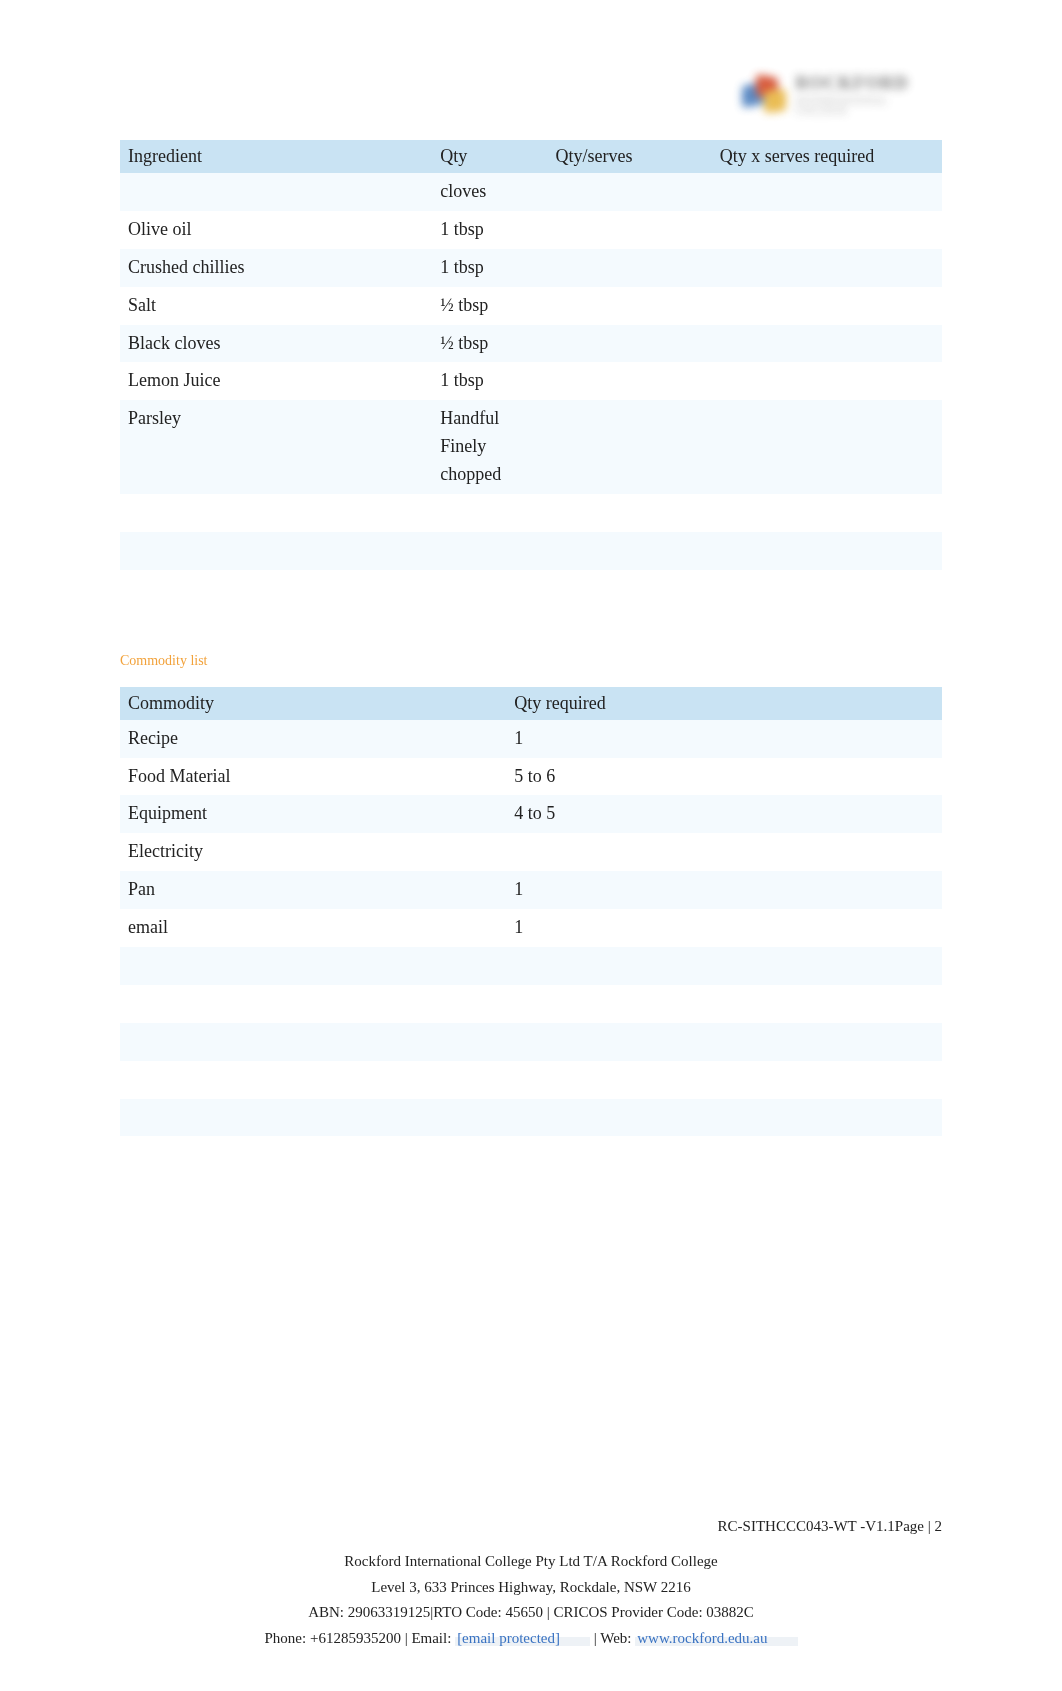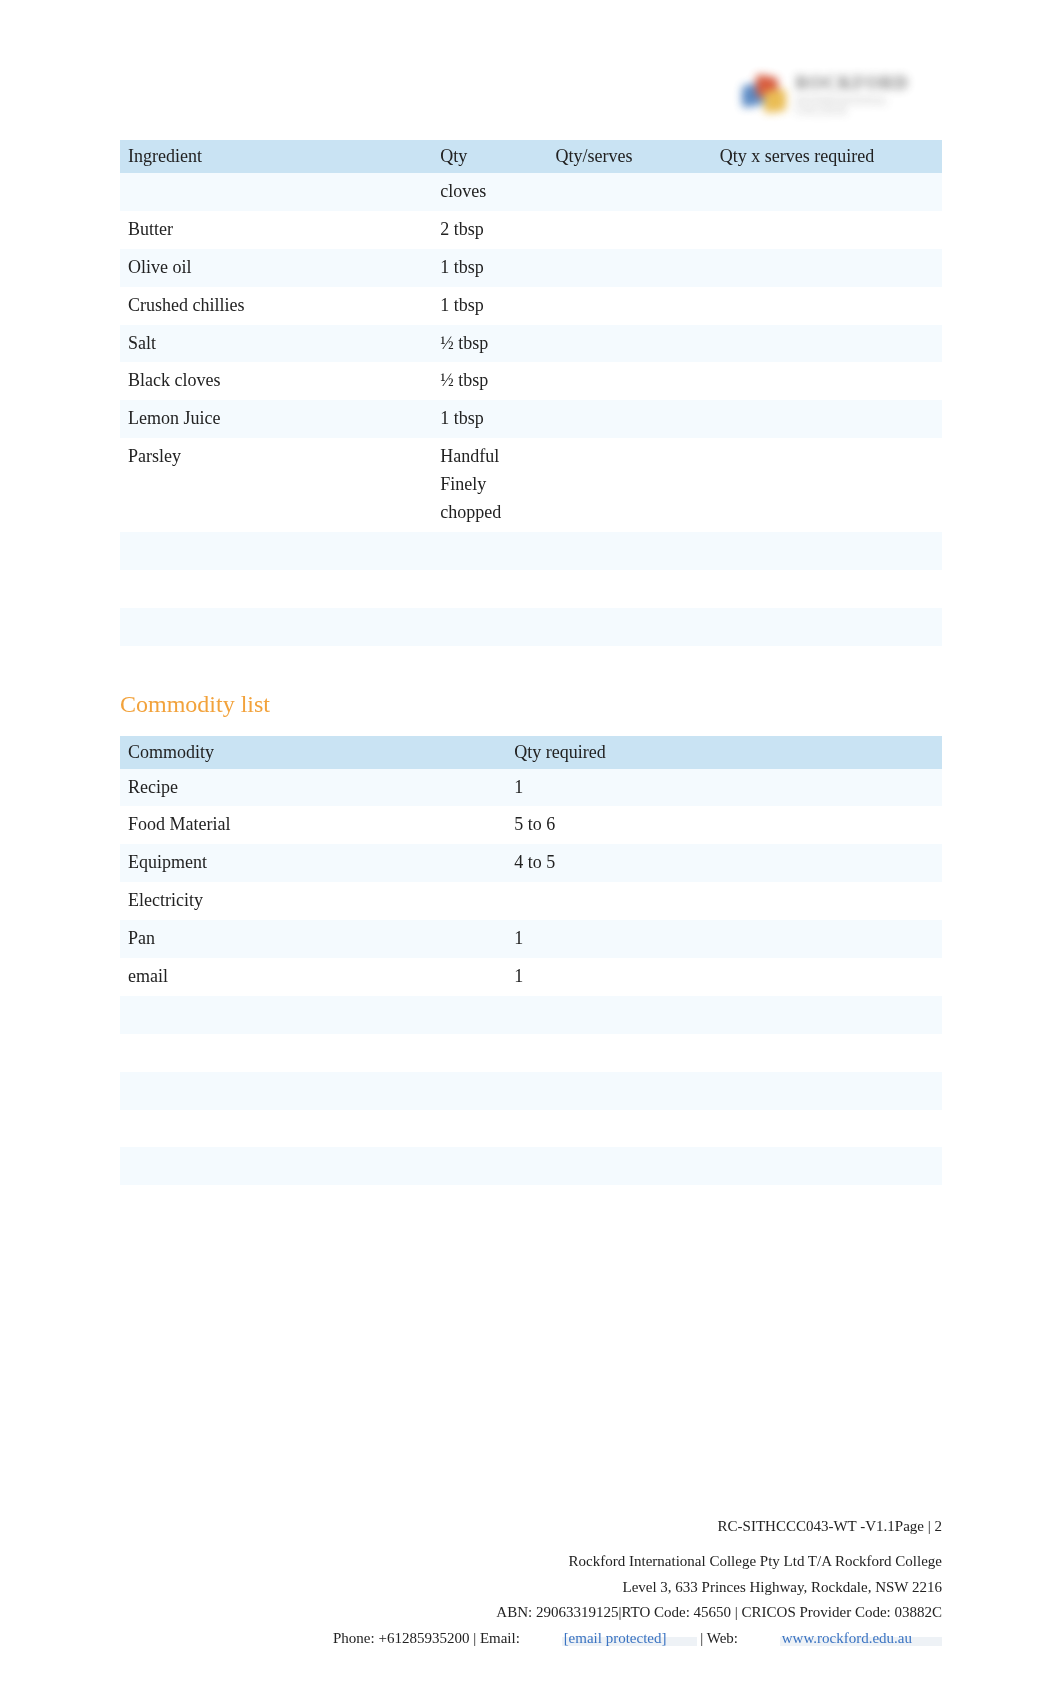--- a/index.html
+++ b/index.html
@@ -86,45 +86,44 @@
   .ingredients-table .col-qty        { width: 14%; }
   .ingredients-table .col-qtyserves  { width: 20%; }
   .ingredients-table .col-qtyreq     { width: 28%; }
 
   .commodity-table .col-commodity { width: 47%; }
   .commodity-table .col-qty       { width: 53%; }
 
   h2.section {
     color: #f2a23b;
     font-weight: normal;
-    font-size: 24px;
+    font-size: 14px;
     margin: 45px 0 18px 0;
   }
 
   .footer {
     margin-top: auto;
     padding-top: 50px;
     font-size: 15px;
     color: #222;
   }
   .footer-top {
     display: flex;
     justify-content: flex-end;
     font-size: 15px;
     margin-bottom: 14px;
   }
   .footer-center {
-    text-align: right;
+    text-align: center;
     line-height: 1.7;
     font-size: 15px;
   }
   .footer-center a.link,
   .footer-center span.link {
     color: #3a73c2;
-    margin-left: 38px;
   }
   .email-hl, .web-hl {
     background: linear-gradient(to top, #eef2f6 55%, transparent 55%);
     padding: 0 30px 0 2px;
   }
 </style>
 </head>
 <body>
 
 <div class="page">
@@ -155,26 +154,20 @@
         <th>Ingredient</th>
         <th>Qty</th>
         <th>Qty/serves</th>
         <th>Qty x serves required</th>
       </tr>
     </thead>
     <tbody>
       <tr>
         <td></td>
         <td>cloves</td>
-        <td></td>
-        <td></td>
-      </tr>
-      <tr>
-        <td>Butter</td>
-        <td>2 tbsp</td>
         <td></td>
         <td></td>
       </tr>
       <tr>
         <td>Olive oil</td>
         <td>1 tbsp</td>
         <td></td>
         <td></td>
       </tr>
       <tr>

